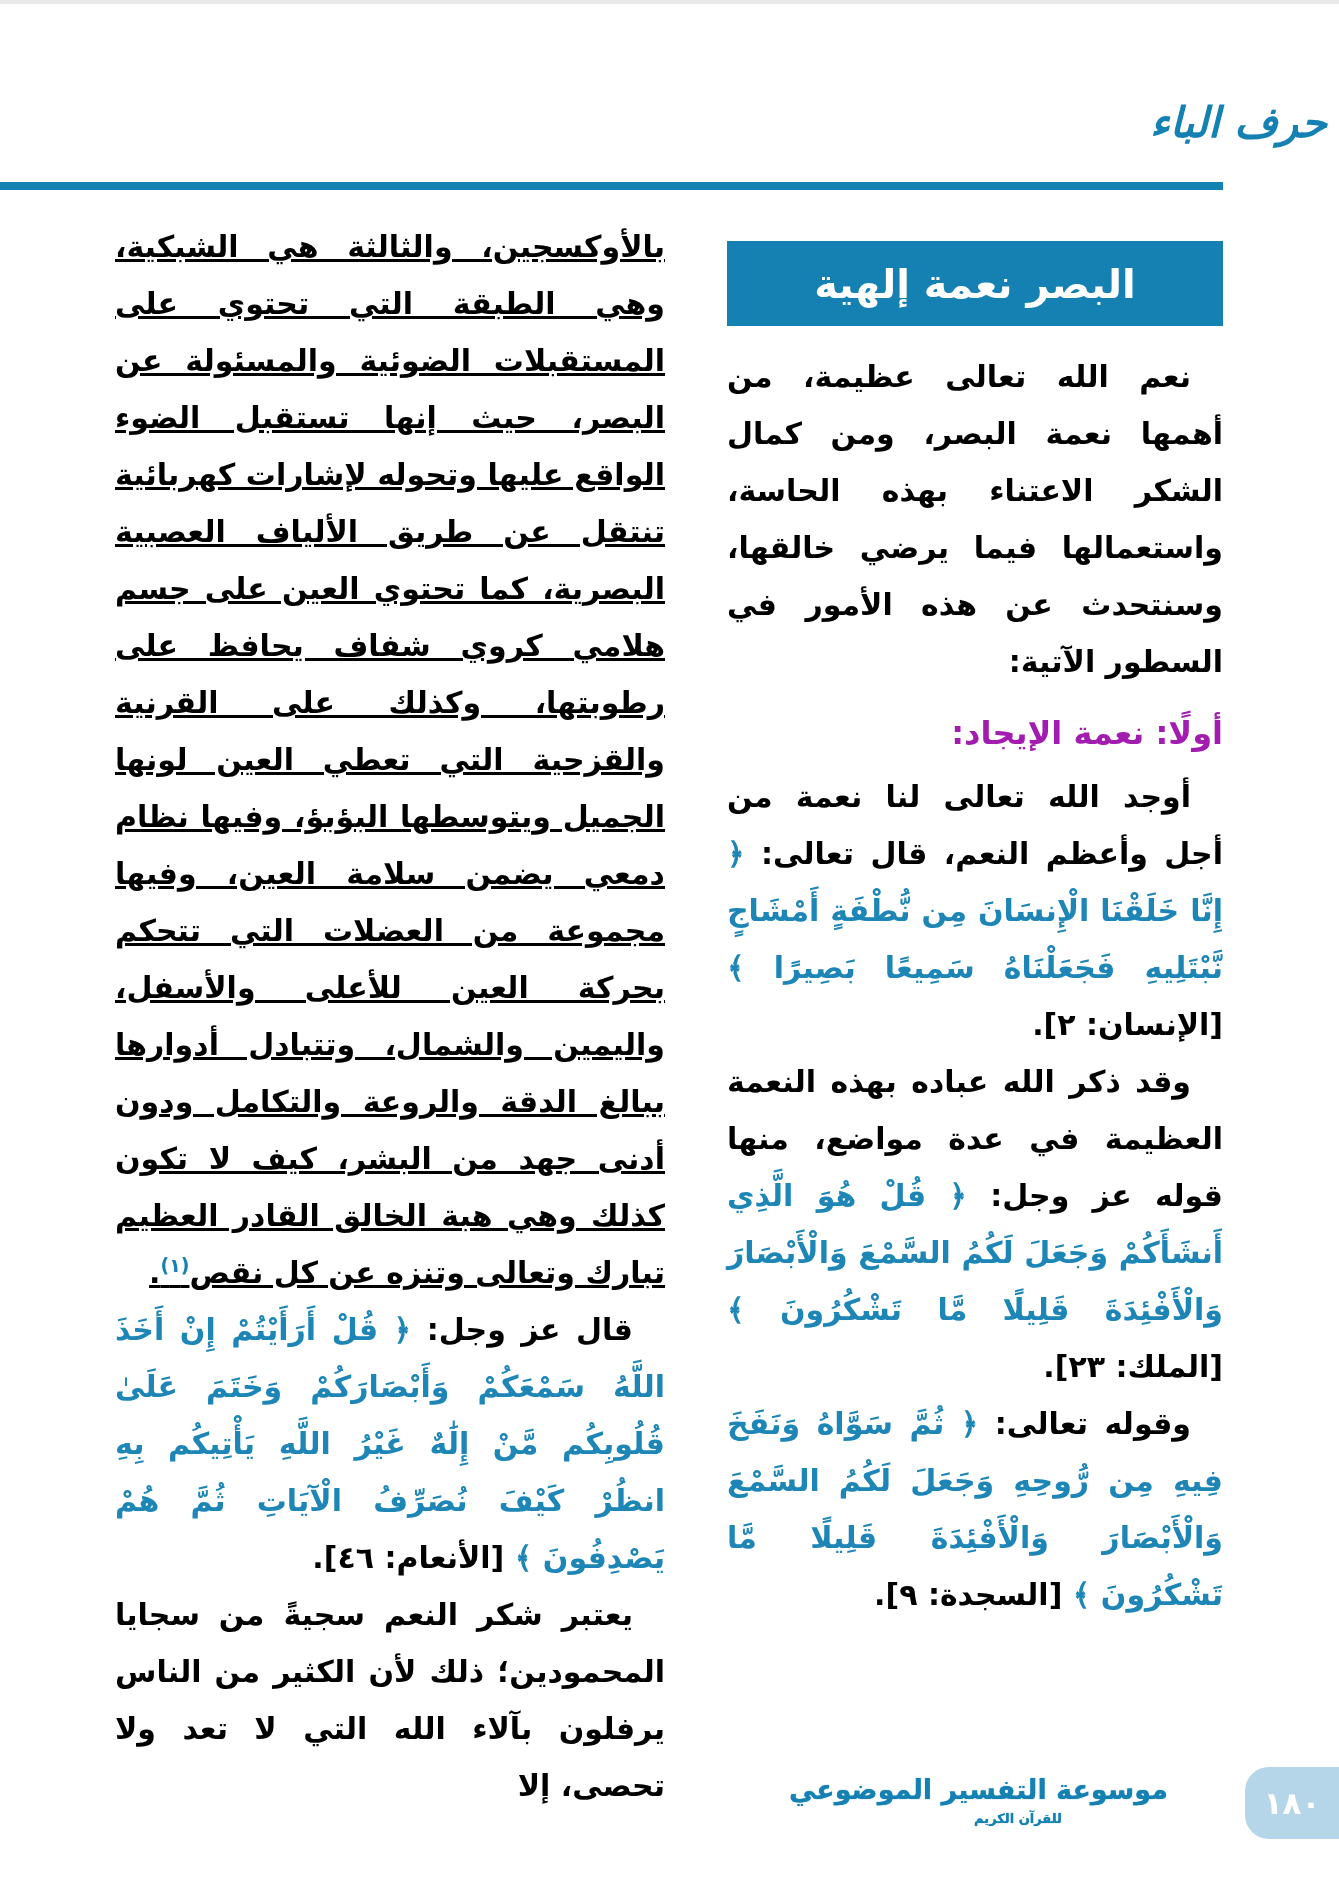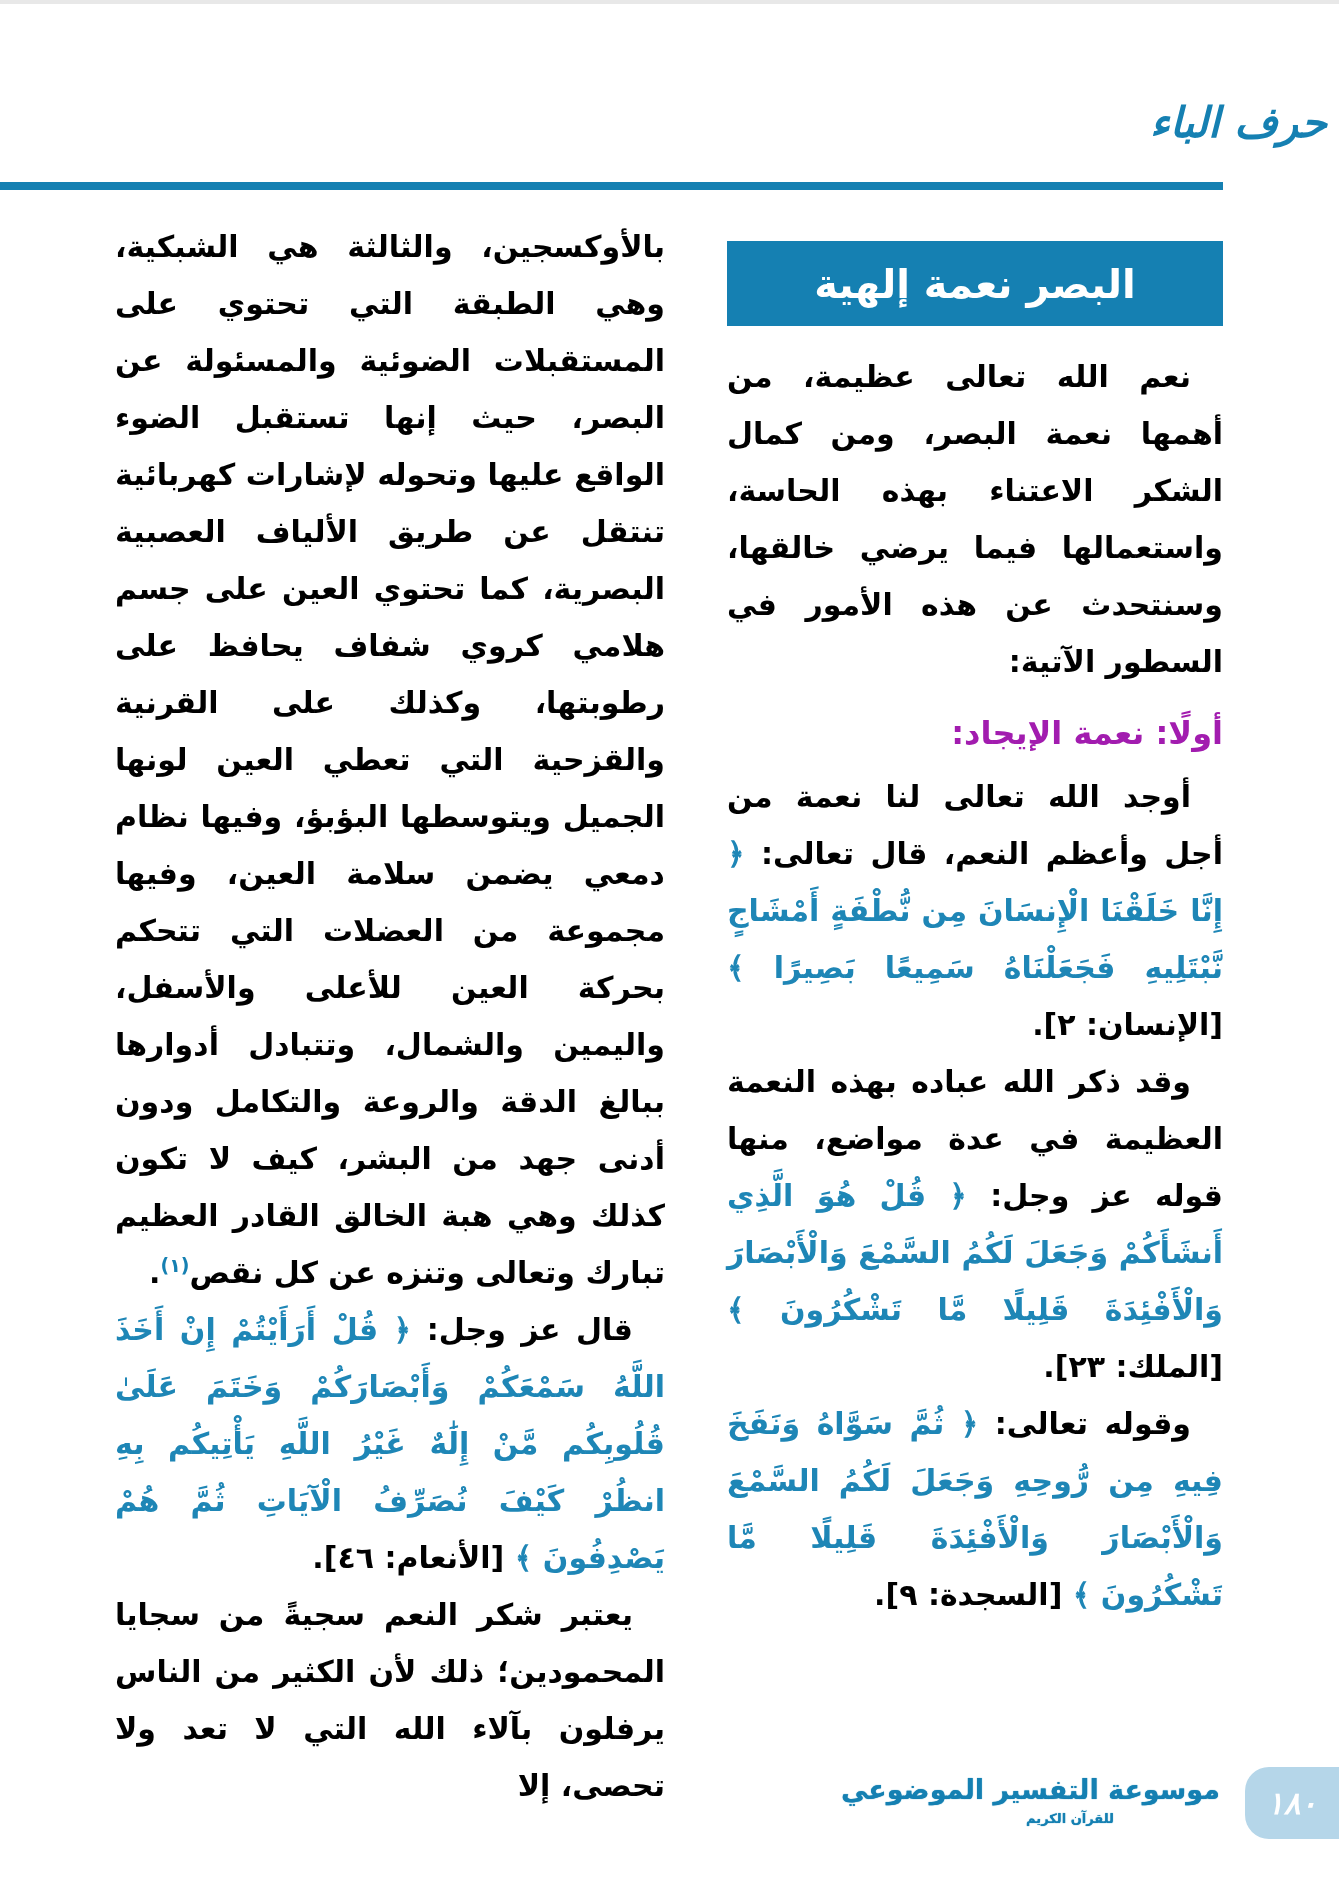--- a/index.html
+++ b/index.html
@@ -30,21 +30,21 @@
     direction:rtl;
     text-align:justify;
   }
   .col-left{top:214px;left:115px;width:550px;}
   .col-right{top:237px;left:727px;width:496px;}
   .body{
     font-size:30px;line-height:57px;font-weight:bold;
     margin:0;
     text-indent:32px;
   }
-  .no-indent{text-indent:0;}
+  .no-indent{text-indent:0;text-decoration:underline;}
   .quran{color:#1e86b6;}
   .subhead{
     color:#a21caf;
     font-size:32px;font-weight:bold;
     margin:24px 0 16px;
     text-indent:0;
   }
   .section-box{
     background:#1580b2;
     color:#ffffff;
@@ -53,40 +53,40 @@
     font-size:40px;font-weight:bold;
     margin-bottom:22px;
   }
   .fn-mark{
     color:#1580b2;
     font-size:19px;font-weight:bold;
     vertical-align:super;line-height:0;
   }
   
   .logo{
-    position:absolute;left:920px;top:1766px;width:300px;
+    position:absolute;left:868px;top:1766px;width:300px;
     text-align:center;color:#1580b2;
     direction:rtl;
   }
   .logo-line1{
     font-size:27px;font-weight:bold;line-height:1.5;
     text-shadow:0 0 1px #1580b2;
     white-space:nowrap;
   }
   .logo-line2{
     font-size:13px;font-weight:bold;line-height:1.2;
     text-shadow:0 0 1px #1580b2;
   }
   .page-pill{
     position:absolute;left:1245px;top:1763px;
     width:94px;height:72px;
     background:#b5d6e9;
     border-radius:24px 0 0 24px;
     display:flex;align-items:center;justify-content:center;
-    color:#ffffff;font-size:31px;font-weight:bold;font-style:italic;
+    color:#ffffff;font-size:31px;font-weight:bold;
   }
 </style>
 </head>
 <body>
 
 <div class="page">
 
   <div class="masthead">حرف الباء</div>
   <div class="masthead-rule"></div>
 

